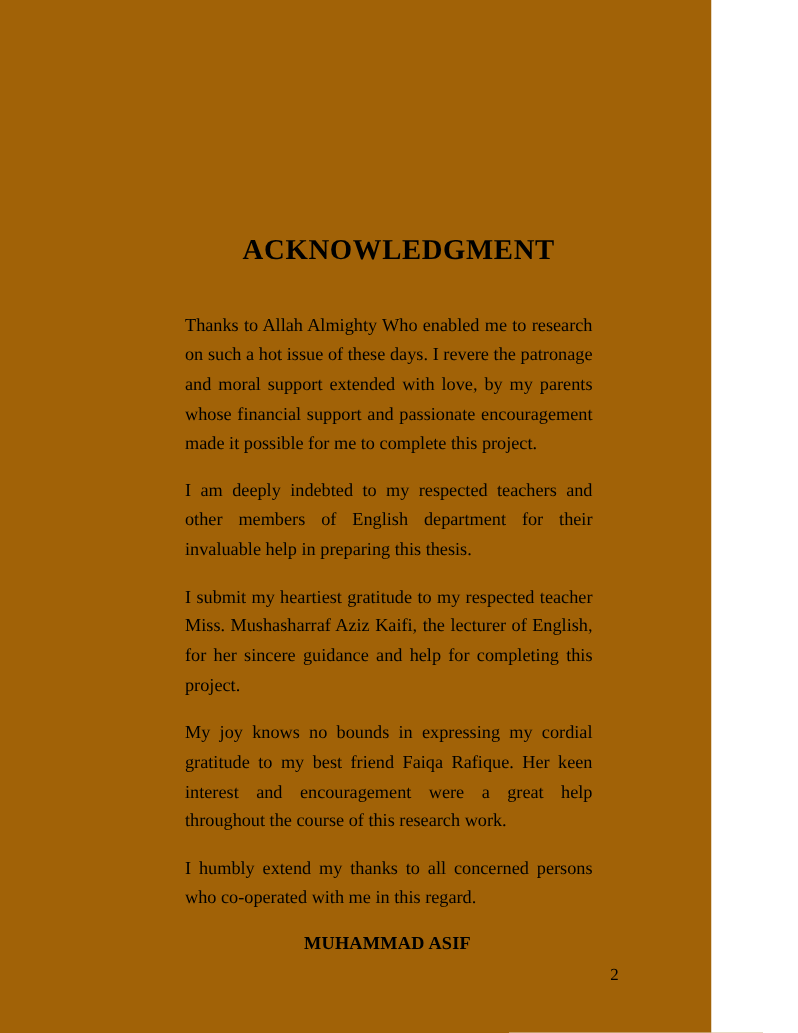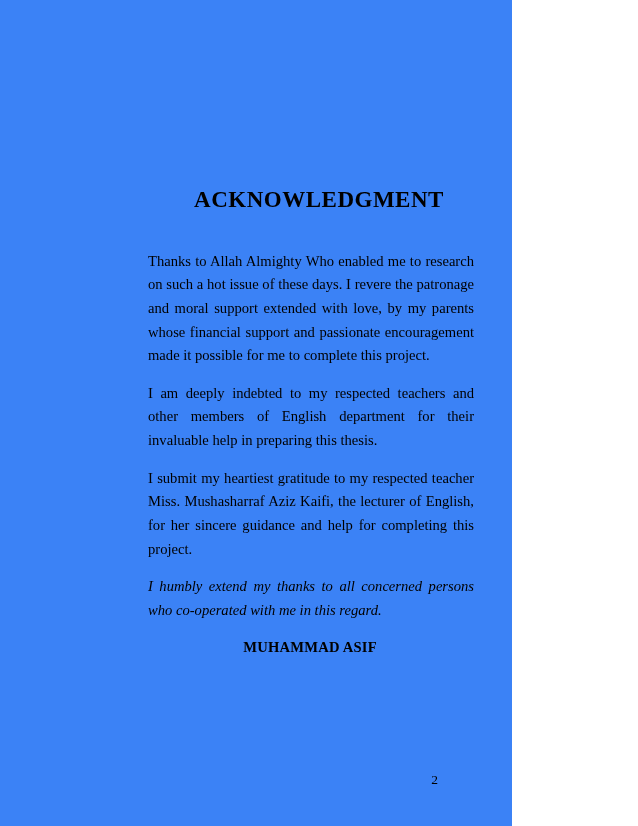--- a/index.html
+++ b/index.html
@@ -9,23 +9,23 @@
   }
   body {
     width: 638px;
     height: 826px;
     font-family: "Liberation Serif", serif;
     color: #000000;
     overflow: hidden;
   }
   .page {
     position: relative;
-    width: 512px;
+    width: 569px;
     height: 826px;
-    background: #3b82f6;
+    background: #a16207;
     box-sizing: border-box;
   }
   .content {
     position: absolute;
     left: 148px;
     top: 186px;
     width: 342px;
   }
   .doc-title {
     font-family: "Liberation Serif", serif;
@@ -38,21 +38,20 @@
   }
   .para {
     font-size: 14.6px;
     line-height: 1.62;
     text-align: justify;
     text-justify: inter-word;
     margin: 0 16px 14px 0;
   }
   .para:last-of-type {
     margin-bottom: 0;
-    font-style: italic;
   }
   .signature {
     font-size: 14.6px;
     font-weight: bold;
     text-align: center;
     margin-top: 16px;
     padding-right: 18px;
     letter-spacing: 0.2px;
   }
   .page-number {
@@ -71,20 +70,21 @@
   <div class="content">
 
     <h1 class="doc-title">ACKNOWLEDGMENT</h1>
 
     <p class="para">Thanks to Allah Almighty Who enabled me to research on such a hot issue of these days. I revere the patronage and moral support extended with love, by my parents whose financial support and passionate encouragement made it possible for me to complete this project.</p>
 
     <p class="para">I am deeply indebted to my respected teachers and other members of English department for their invaluable help in preparing this thesis.</p>
 
     <p class="para">I submit my heartiest gratitude to my respected teacher Miss. Mushasharraf Aziz Kaifi, the lecturer of English, for her sincere guidance and help for completing this project.</p>
 
+    <p class="para">My joy knows no bounds in expressing my cordial gratitude to my best friend Faiqa Rafique. Her keen interest and encouragement were a great help throughout the course of this research work.</p>
 
     <p class="para">I humbly extend my thanks to all concerned persons who co-operated with me in this regard.</p>
 
     <div class="signature">MUHAMMAD ASIF</div>
 
   </div>
 
   <div class="page-number">2</div>
 
 </div>

